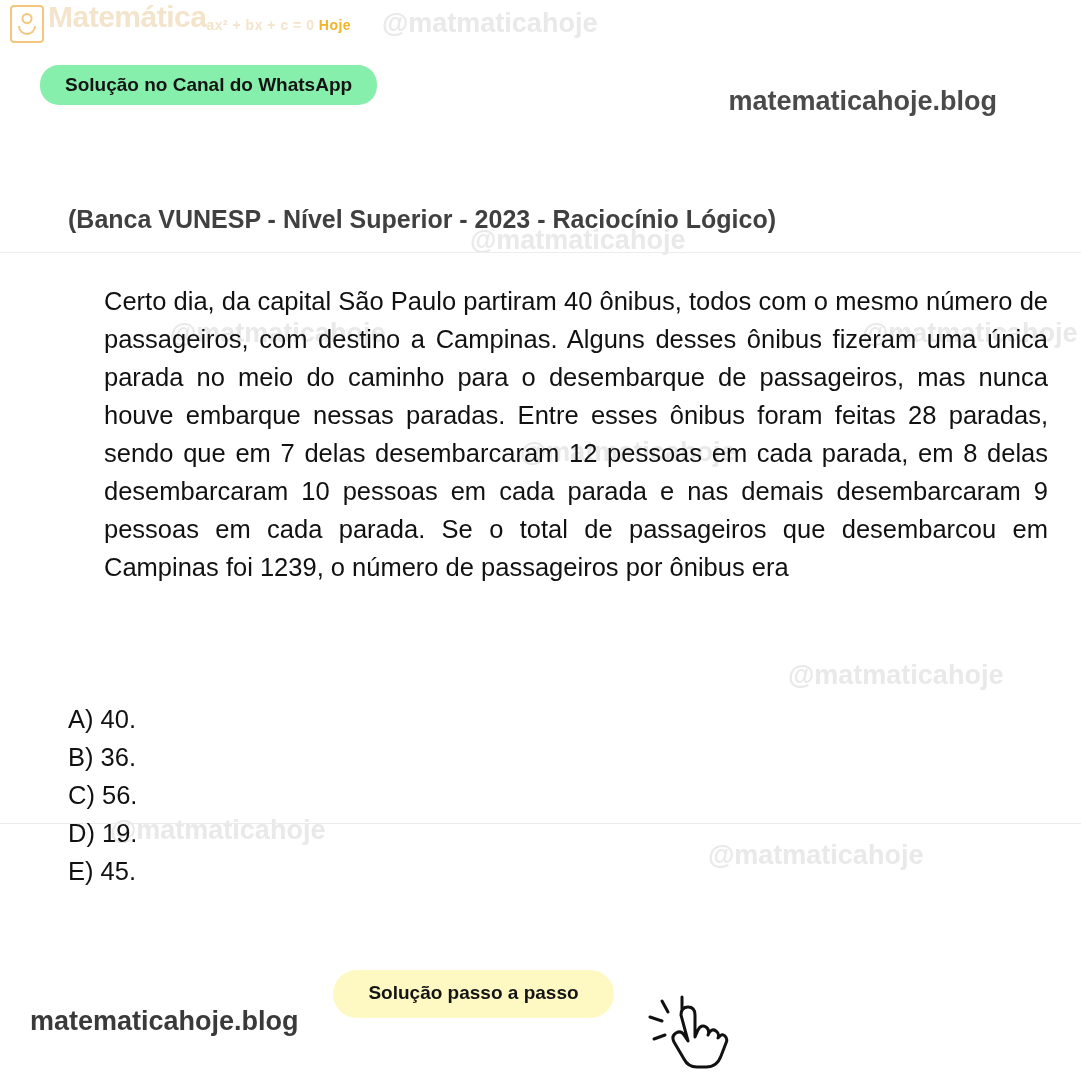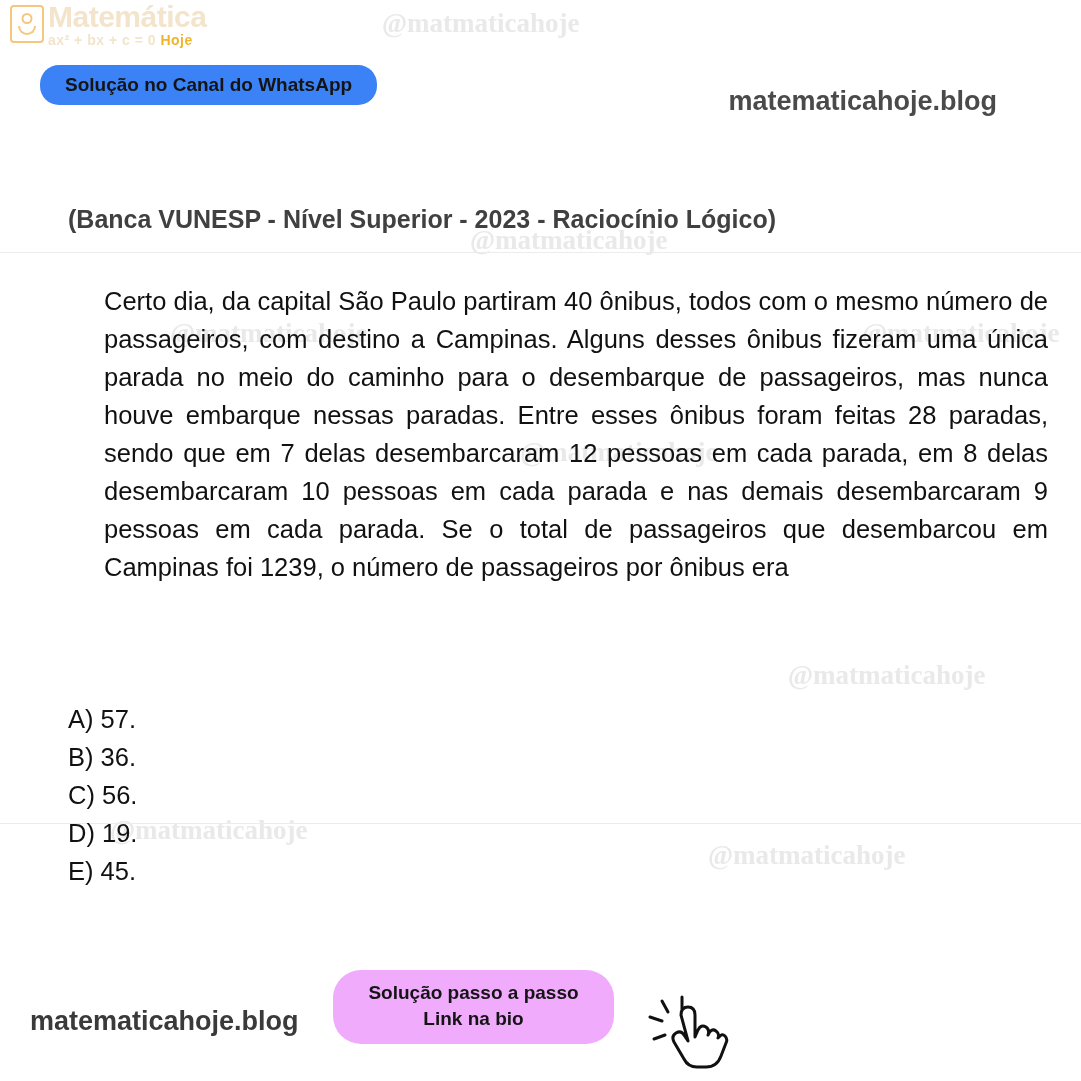--- a/index.html
+++ b/index.html
@@ -14,21 +14,21 @@
     position: relative;
     overflow: hidden;
     color: #1a1a1a;
   }
 
   
   .wm {
     position: absolute;
     color: #e9e9e9;
     font-weight: bold;
-    font-family: Liberation Serif, serif;
+    font-family: Liberation Sans, sans-serif;
     white-space: nowrap;
     pointer-events: none;
     user-select: none;
     z-index: 0;
   }
   .wm-1 { left: 382px;  top: 8px;   font-size: 27px; }
   .wm-2 { left: 470px;  top: 225px; font-size: 27px; }
   .wm-3 { left: 170px;  top: 318px; font-size: 27px; }
   .wm-4 { left: 862px;  top: 318px; font-size: 27px; }
   .wm-5 { left: 520px;  top: 437px; font-size: 27px; }
@@ -87,22 +87,23 @@
     transform: translateX(-50%);
     width: 18px;
     height: 9px;
     border: 2px solid #f5c77e;
     border-top: none;
     border-radius: 0 0 9px 9px;
     box-sizing: border-box;
   }
   .logo-text {
     display: flex;
-    flex-direction: column;
+    flex-direction: row;
     line-height: 1;
+    align-items: flex-end;
   }
   .logo-main {
     font-size: 30px;
     font-weight: bold;
     color: #f3e4cb;
     letter-spacing: -0.5px;
   }
   .logo-sub {
     font-size: 14px;
     font-weight: bold;
@@ -110,21 +111,21 @@
     margin-top: 1px;
     letter-spacing: 0.5px;
   }
   .logo-sub .hoje { color: #f0b429; }
 
   
   .pill-top {
     position: absolute;
     left: 40px;
     top: 65px;
-    background: #3b82f6;
+    background: #86efac;
     border-radius: 19px;
     padding: 9px 25px;
     font-size: 19px;
     font-weight: bold;
     color: #141414;
     z-index: 4;
     font-family: "Liberation Sans", sans-serif;
   }
 
   
@@ -185,21 +186,21 @@
     color: #3a3a3a;
     z-index: 3;
   }
 
   
   .pill-bottom {
     position: absolute;
     left: 333px;
     top: 970px;
     width: 281px;
-    background: #f0abfc;
+    background: #fef9c3;
     border-radius: 28px;
     padding: 10px 0 12px 0;
     text-align: center;
     z-index: 3;
   }
   .pill-bottom div {
     font-size: 19px;
     font-weight: bold;
     color: #141414;
     line-height: 26px;
@@ -243,32 +244,31 @@
 
 <div class="pill-top">Solução no Canal do WhatsApp</div>
 
 <div class="site-top">matematicahoje.blog</div>
 
 <div class="q-heading">(Banca VUNESP - Nível Superior - 2023 - Raciocínio Lógico)</div>
 
 <div class="statement">Certo dia, da capital São Paulo partiram 40 ônibus, todos com o mesmo número de passageiros, com destino a Campinas. Alguns desses ônibus fizeram uma única parada no meio do caminho para o desembarque de passageiros, mas nunca houve embarque nessas paradas. Entre esses ônibus foram feitas 28 paradas, sendo que em 7 delas desembarcaram 12 pessoas em cada parada, em 8 delas desembarcaram 10 pessoas em cada parada e nas demais desembarcaram 9 pessoas em cada parada. Se o total de passageiros que desembarcou em Campinas foi 1239, o número de passageiros por ônibus era</div>
 
 <div class="alts">
-  <div class="alt">A) 57.</div>
+  <div class="alt">A) 40.</div>
   <div class="alt">B) 36.</div>
   <div class="alt">C) 56.</div>
   <div class="alt">D) 19.</div>
   <div class="alt">E) 45.</div>
 </div>
 
 <div class="site-bottom">matematicahoje.blog</div>
 
 <div class="pill-bottom">
   <div>Solução passo a passo</div>
-  <div>Link na bio</div>
 </div>
 
 <div class="hand">
   <svg width="90" height="86" viewBox="0 0 90 86" xmlns="http://www.w3.org/2000/svg">
     <g stroke="#111" stroke-width="3" stroke-linecap="round" fill="none">
       <line x1="14" y1="6" x2="20" y2="17"></line>
       <line x1="2" y1="22" x2="14" y2="26"></line>
       <line x1="6" y1="44" x2="17" y2="40"></line>
       <line x1="34" y1="2" x2="34" y2="14"></line>
     </g>

